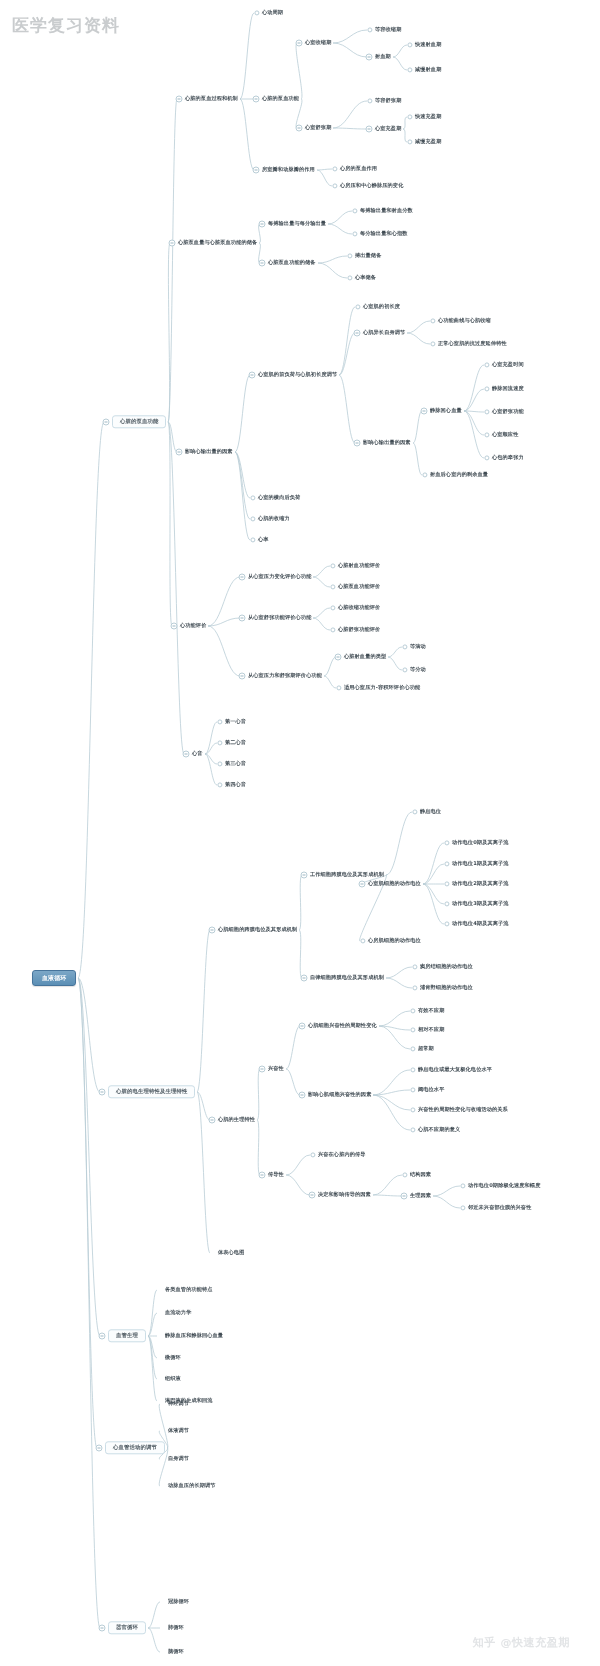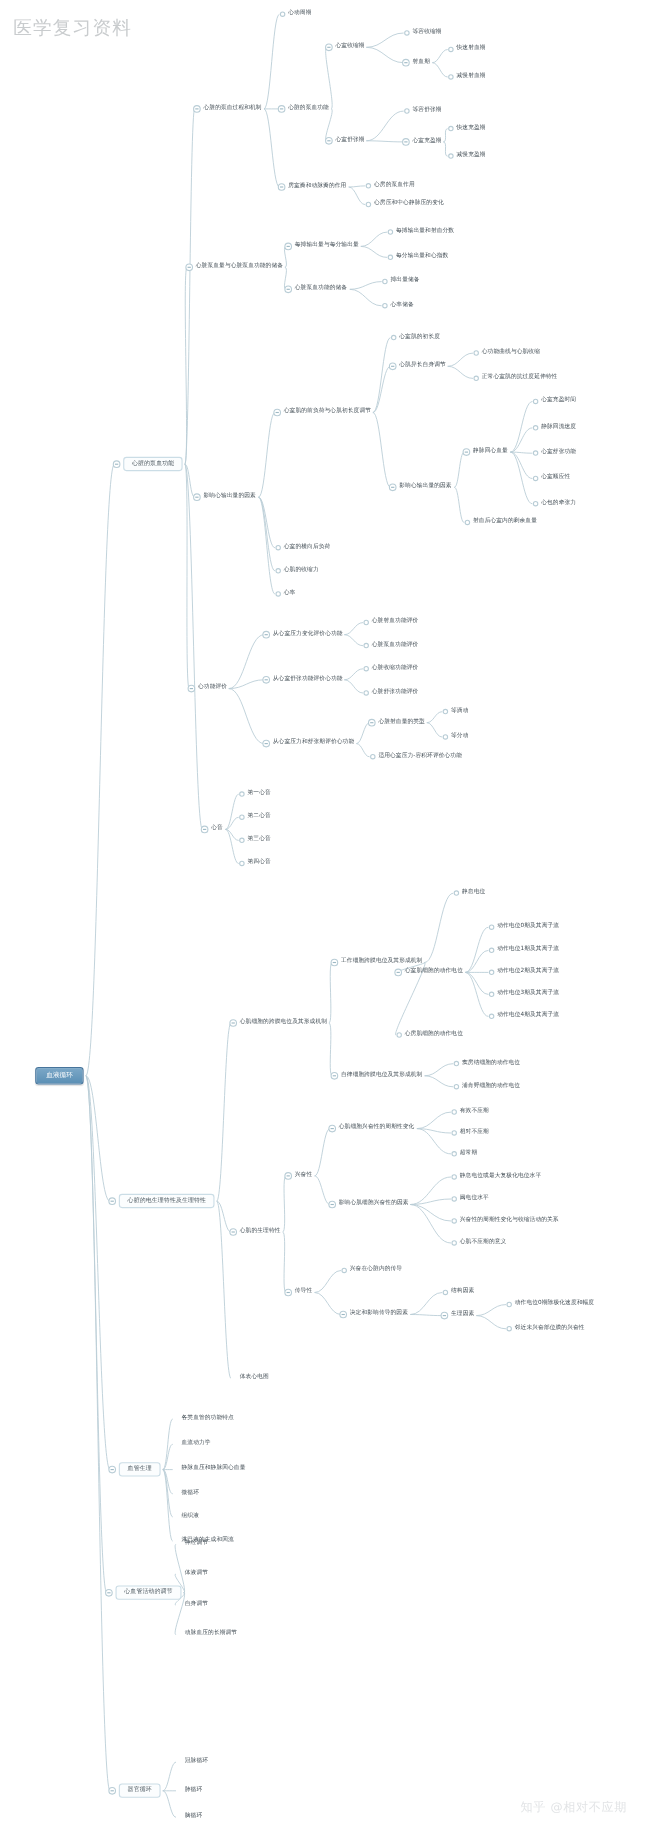--- a/index.html
+++ b/index.html
@@ -2,21 +2,21 @@
 <html><head>
 <meta charset="utf-8">
 <style>
   html,body{margin:0;padding:0;}
   body{
     width:600px;height:1666px;position:relative;
     background:#ffffff;
     font-family:"DejaVu Sans","Liberation Sans",sans-serif;
     overflow:hidden;
   }
-  #canvas{position:absolute;inset:0;width:584px;height:1666px;}
+  #canvas{position:absolute;inset:0;width:584px;height:1666px;font-weight:bold;}
   svg.links{position:absolute;left:0;top:0;width:600px;height:1666px;pointer-events:none;}
   svg.links path{fill:none;stroke:#b9cdd6;stroke-width:.8;}
 
   .node{
     position:absolute;
     transform:translateY(-50%);
     white-space:nowrap;
     line-height:1;
     color:#3f4a52;
     font-size:5.2px;
@@ -387,14 +387,14 @@
       <div class="node" style="left: 168px; top: 1431px;"><span class="txt">体液调节</span></div>
       <div class="node" style="left: 168px; top: 1459px;"><span class="txt">自身调节</span></div>
       <div class="node" style="left: 168px; top: 1486px;"><span class="txt">动脉血压的长期调节</span></div>
       <div class="node" style="left: 108px; top: 1628px;"><span class="txt boxed">器官循环</span></div>
       <div class="toggle" style="left: 102px; top: 1628px;"></div>
       <div class="node" style="left: 168px; top: 1602px;"><span class="txt">冠脉循环</span></div>
       <div class="node" style="left: 168px; top: 1628px;"><span class="txt">肺循环</span></div>
       <div class="node" style="left: 168px; top: 1652px;"><span class="txt">脑循环</span></div>
     </div>
   <div id="title">医学复习资料</div>
-  <div id="watermark">知乎 @相对不应期</div>
+  <div id="watermark">知乎 @快速充盈期</div>
 </div>
 
 </body></html>

